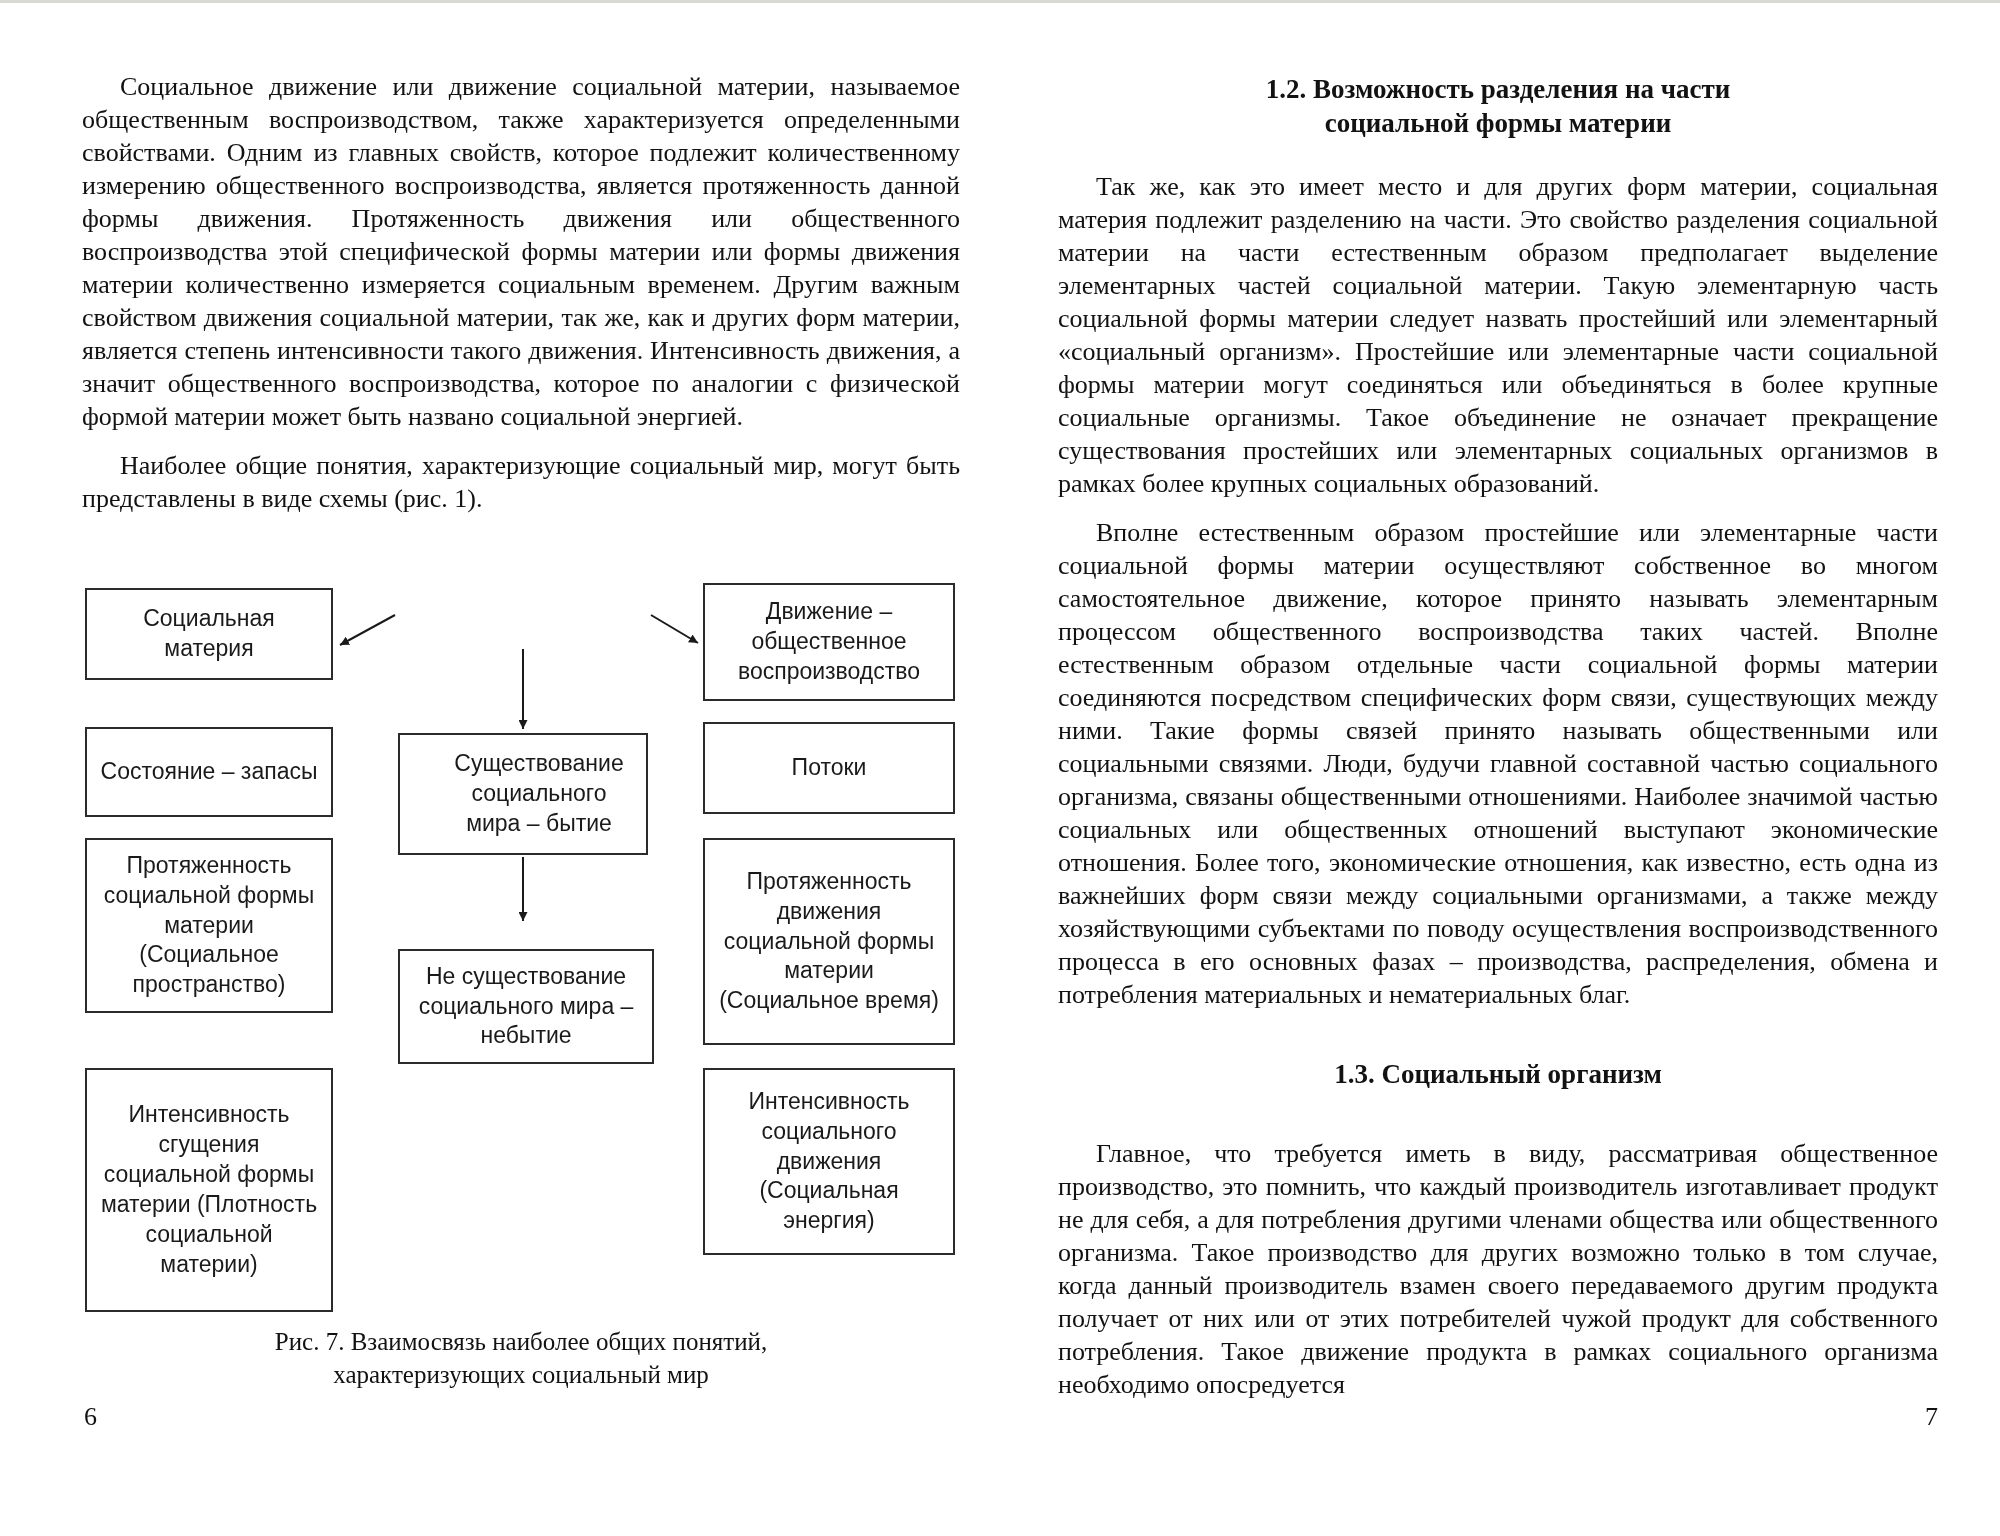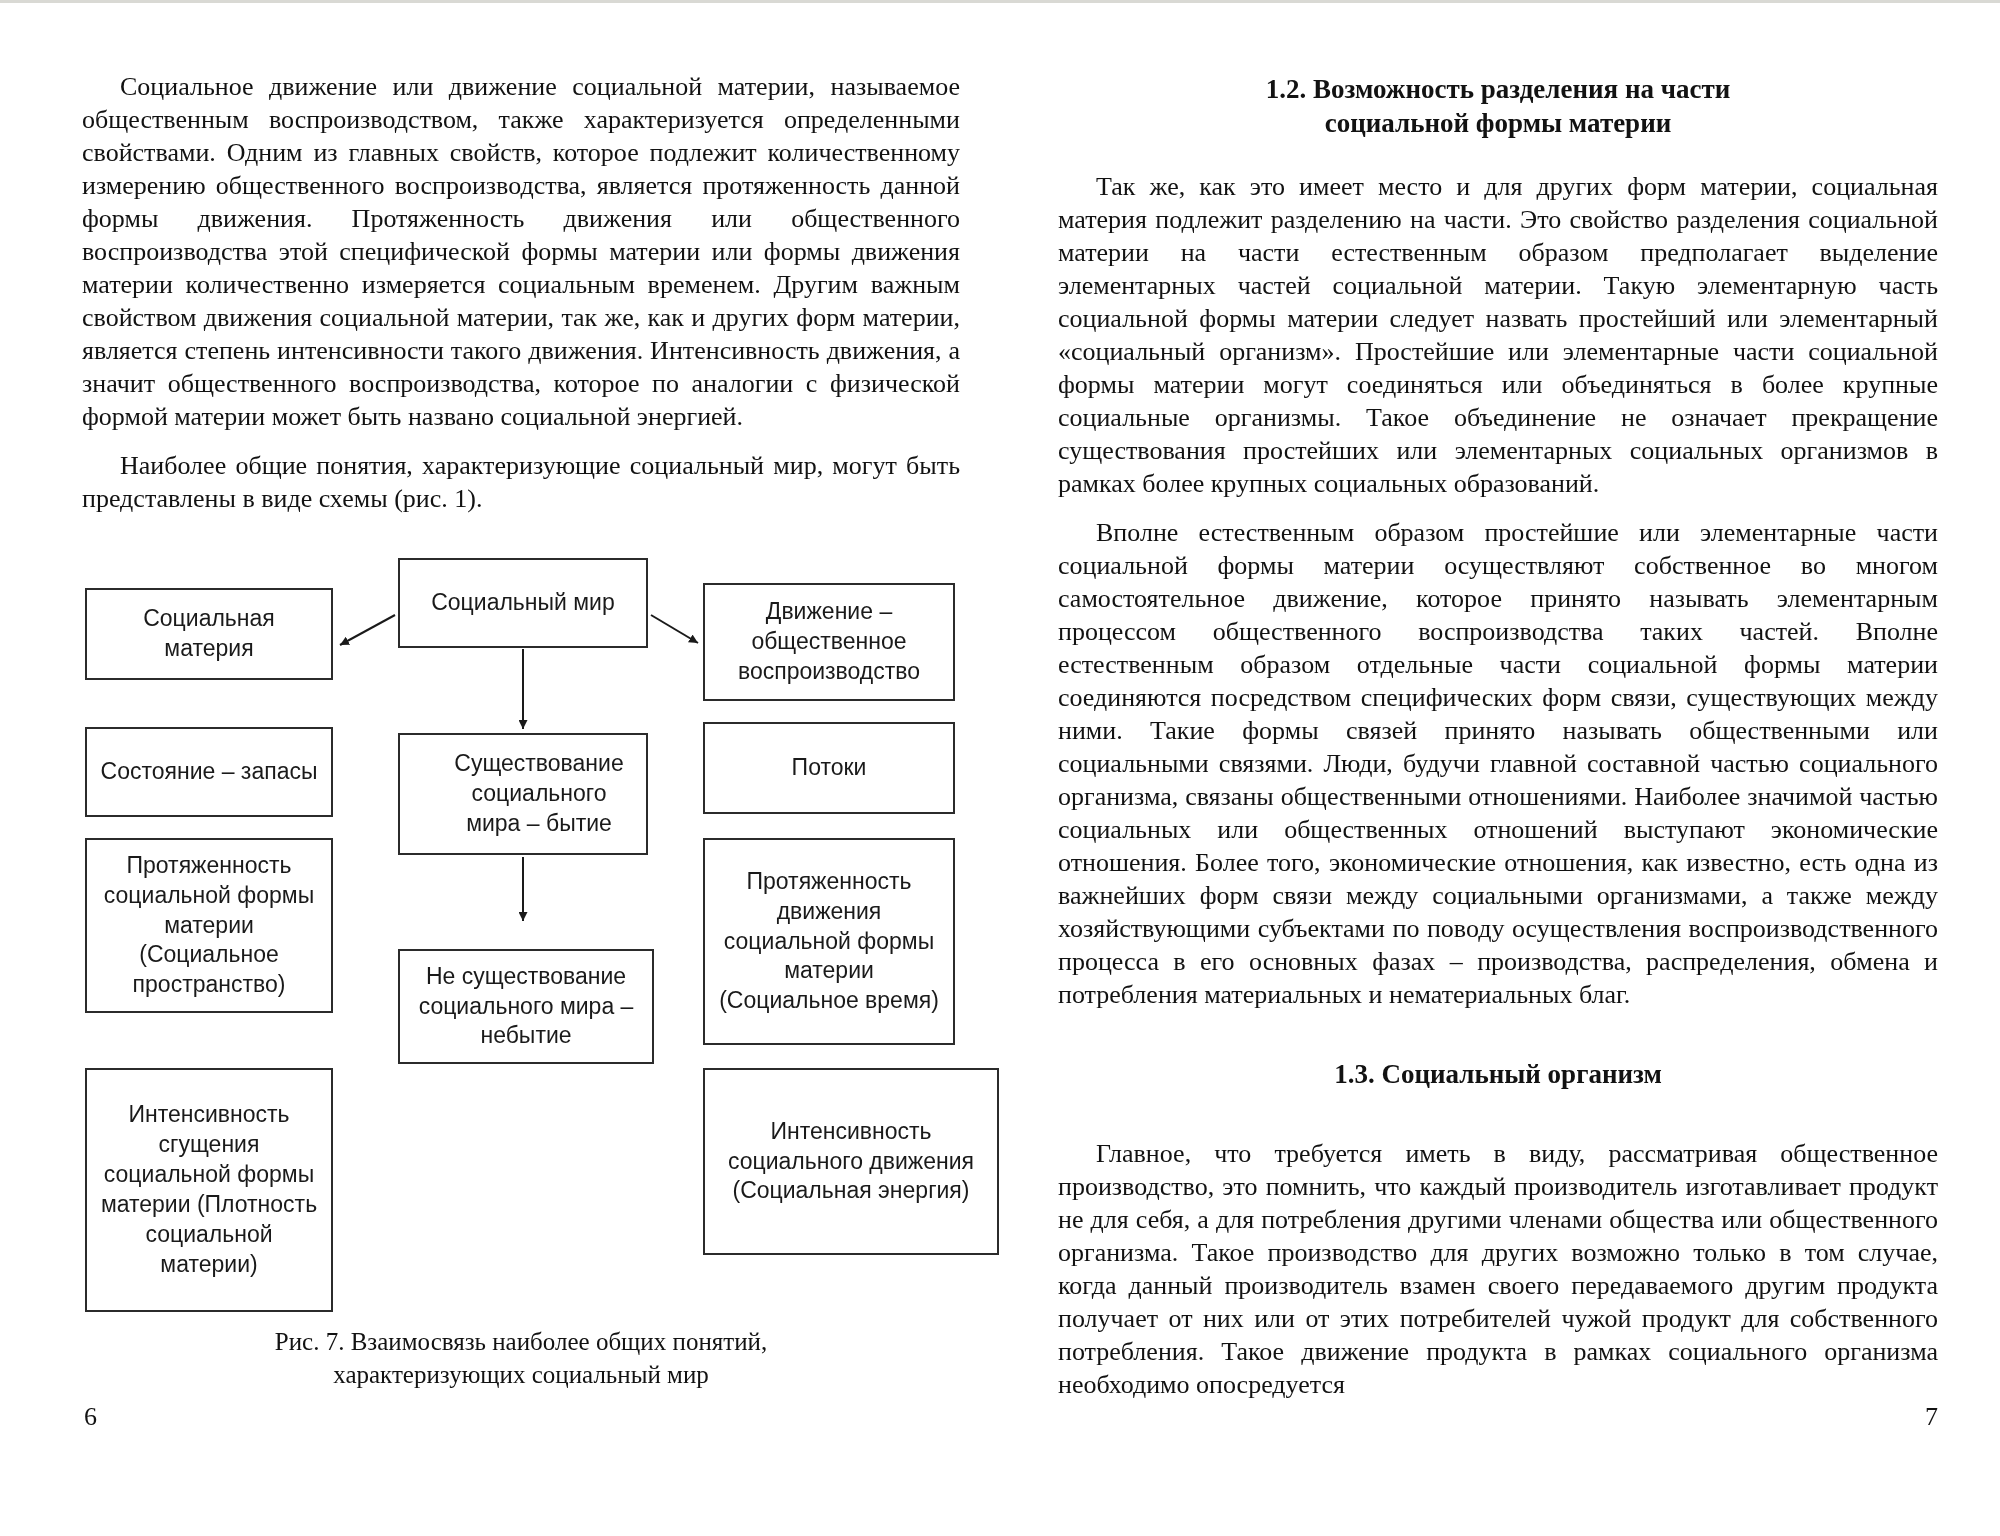--- a/index.html
+++ b/index.html
@@ -58,33 +58,32 @@
         <marker id="arrow" markerWidth="11" markerHeight="9" refX="9" refY="4.5" orient="auto" markerUnits="userSpaceOnUse">
           <path d="M0,0 L9,4.5 L0,9 z" fill="#1a1a1a"></path>
         </marker>
       </defs>
       <line x1="313" y1="70" x2="258" y2="100" stroke="#1a1a1a" stroke-width="2" marker-end="url(#arrow)"></line>
       <line x1="569" y1="70" x2="616" y2="98" stroke="#1a1a1a" stroke-width="2" marker-end="url(#arrow)"></line>
       <line x1="441" y1="104" x2="441" y2="184" stroke="#1a1a1a" stroke-width="2" marker-end="url(#arrow)"></line>
       <line x1="441" y1="312" x2="441" y2="376" stroke="#1a1a1a" stroke-width="2" marker-end="url(#arrow)"></line>
     </svg>
 
-    <div class="dbox" style="left:316px; top:13px;  width:250px; height:90px;">Социальный мир</div>
     <div class="dbox" style="left:316px; top:188px; width:250px; height:122px;padding-left:44px;">Существование социального мира – бытие</div>
     <div class="dbox" style="left:316px; top:380px; width:256px; height:115px;margin-top:24px;">Не существование социального мира – небытие</div>
 
     <div class="dbox" style="left:3px; top:43px;  width:248px; height:92px;">Социальная материя</div>
     <div class="dbox" style="left:3px; top:182px; width:248px; height:90px;">Состояние – запасы</div>
     <div class="dbox" style="left:3px; top:293px; width:248px; height:175px;">Протяженность социальной формы материи (Социальное пространство)</div>
     <div class="dbox" style="left:3px; top:523px; width:248px; height:244px;">Интенсивность сгущения социальной формы материи (Плотность социальной материи)</div>
 
     <div class="dbox" style="left:621px; top:38px;  width:252px; height:118px;">Движение – общественное воспроизводство</div>
     <div class="dbox" style="left:621px; top:177px; width:252px; height:92px;">Потоки</div>
     <div class="dbox" style="left:621px; top:293px; width:252px; height:207px;">Протяженность движения социальной формы материи (Социальное время)</div>
-    <div class="dbox" style="left:621px; top:523px; width:296px; height:187px;">Интенсивность социального движения (Социальная энергия)</div>
+    <div class="dbox" style="left:621px; top:523px; width:252px; height:187px;">Интенсивность социального движения (Социальная энергия)</div>
   </div>
 
   <div class="figure-caption">Рис. 7. Взаимосвязь наиболее общих понятий,
 характеризующих социальный мир</div>
 
   <div class="page-number left">6</div>
 
   <div class="text-col right-text">
     <h2 class="section-heading heading-12">1.2. Возможность разделения на части
 социальной формы материи</h2>

